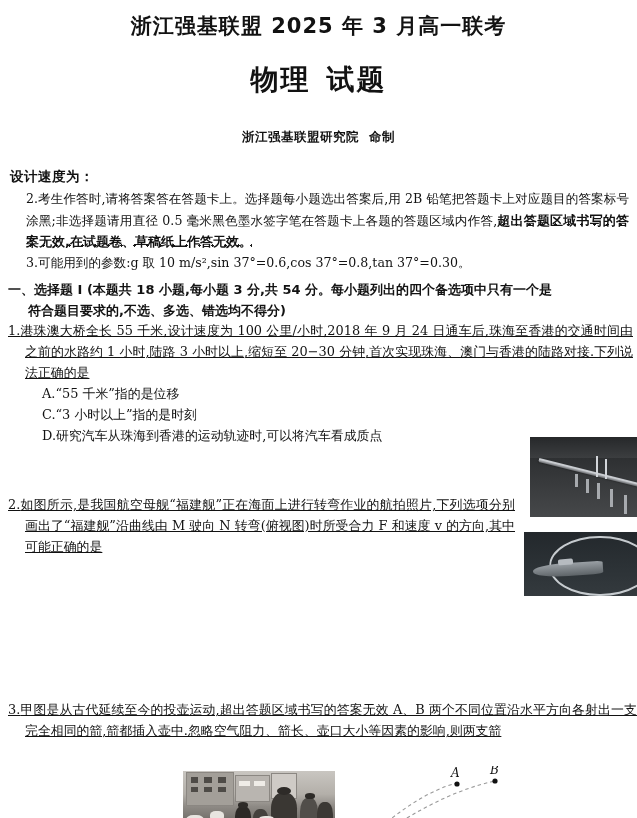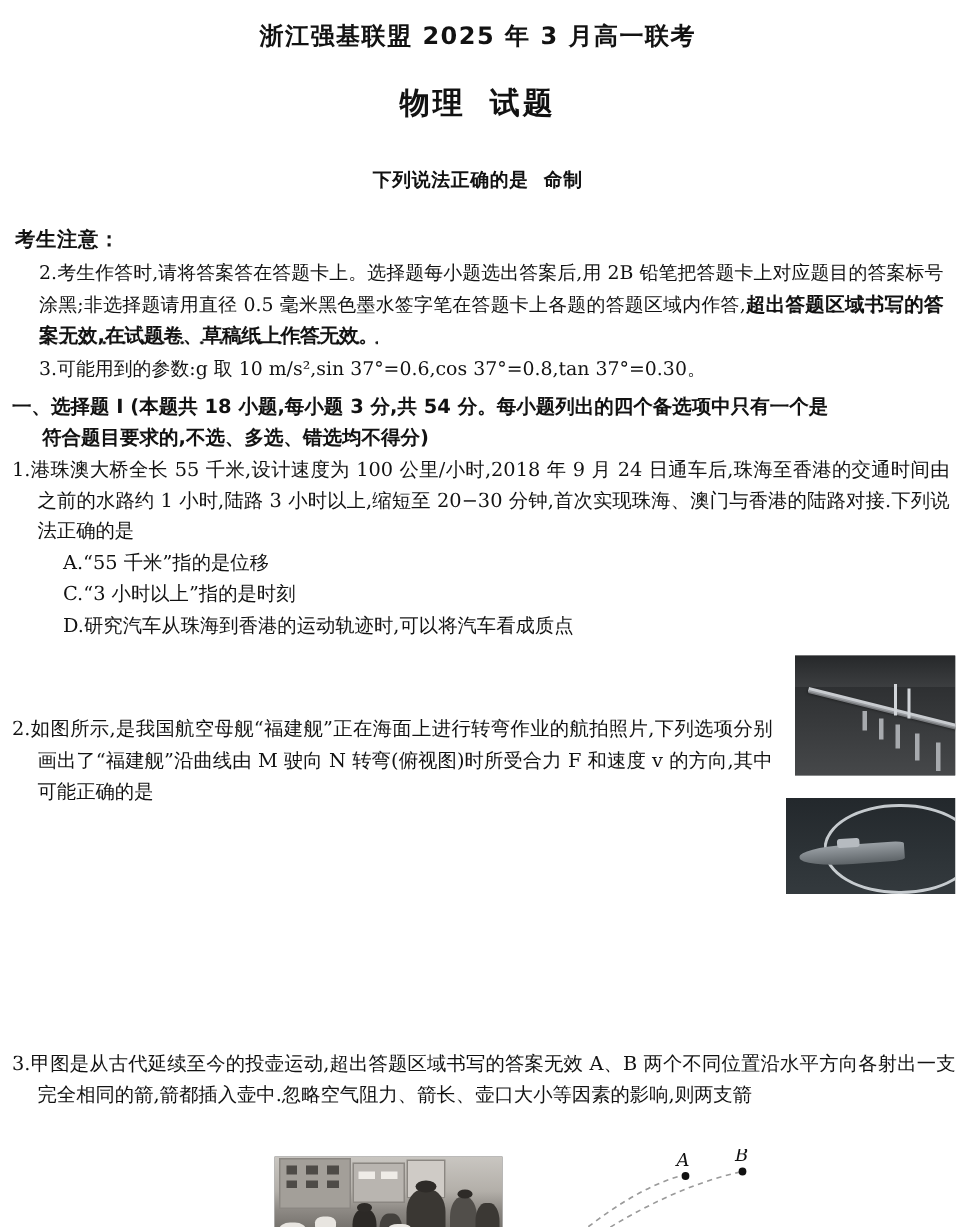--- a/index.html
+++ b/index.html
@@ -12,30 +12,30 @@
     position:relative;
     -webkit-font-smoothing:antialiased;
   }
   .page{position:relative;width:637px;height:818px;}
 
   
   .doc-title{
     text-align:center;
     font-family:"DejaVu Sans","Liberation Sans",sans-serif;
     font-weight:bold;
-    font-size:16px;
+    font-size:21px;
     letter-spacing:1px;
     margin:14px 0 0 0;
     line-height:1.2;
   }
   .doc-subtitle{
     text-align:center;
     font-family:"DejaVu Sans","Liberation Sans",sans-serif;
     font-weight:bold;
-    font-size:20px;
+    font-size:28px;
     letter-spacing:2px;
     margin:22px 0 0 0;
   }
   .doc-subtitle .gap{display:inline-block;width:16px;}
   .doc-org{
     text-align:center;
     font-family:"DejaVu Sans","Liberation Sans",sans-serif;
     font-weight:bold;
     font-size:12.5px;
     letter-spacing:0.5px;
@@ -87,21 +87,21 @@
   .sec-head .l2{display:block;padding-left:20px;}
 
   
   .q{
     font-size:12.9px;
     line-height:1.62;
     padding:0 4px 0 8px;
     text-align:justify;
     position:relative;
   }
-  .q .body{padding-left:17px;}
+  .q .body{padding-left:17px;text-decoration:underline;}
   .q .body .first{text-indent:-17px;}
   .opt{padding-left:34px;font-size:12.9px;line-height:1.62;}
 
   
   .photo{position:absolute;overflow:hidden;}
 
   
   #bridge-photo{
     left:530px;top:423px;width:107px;height:80px;
     background:linear-gradient(#1d1f21 0%, #2a2c2e 40%, #3a3c3e 100%);
@@ -166,25 +166,25 @@
 
 <div class="page">
 
   <div class="doc-title">浙江强基联盟 2025 年 3 月高一联考</div>
 
   <div class="doc-subtitle">
     <span>物理</span><span class="gap"></span><span>试题</span>
   </div>
 
   <div class="doc-org">
-    <span>下列说法正确的是</span><span class="gap"></span><span>命制</span>
+    <span>浙江强基联盟研究院</span><span class="gap"></span><span>命制</span>
   </div>
 
   <div class="notice">
-    <div class="notice-title">考生注意：</div>
+    <div class="notice-title">设计速度为：</div>
 
 
     <div class="notice-item">
       <span class="num">2.</span><span>考生作答时,请将答案答在答题卡上。选择题每小题选出答案后,用 2B 铅笔把答题卡上对应题目的答案标号涂黑;非选择题请用直径 0.5 毫米黑色墨水签字笔在答题卡上各题的答题区域内作答,</span><span class="emph">超出答题区域书写的答案无效,在试题卷、草稿纸上作答无效。</span>
     </div>
 
     <div class="notice-item">
       <span class="num">3.</span><span>可能用到的参数:g 取 10 m/s²,sin 37°=0.6,cos 37°=0.8,tan 37°=0.30。</span>
     </div>
   </div>

